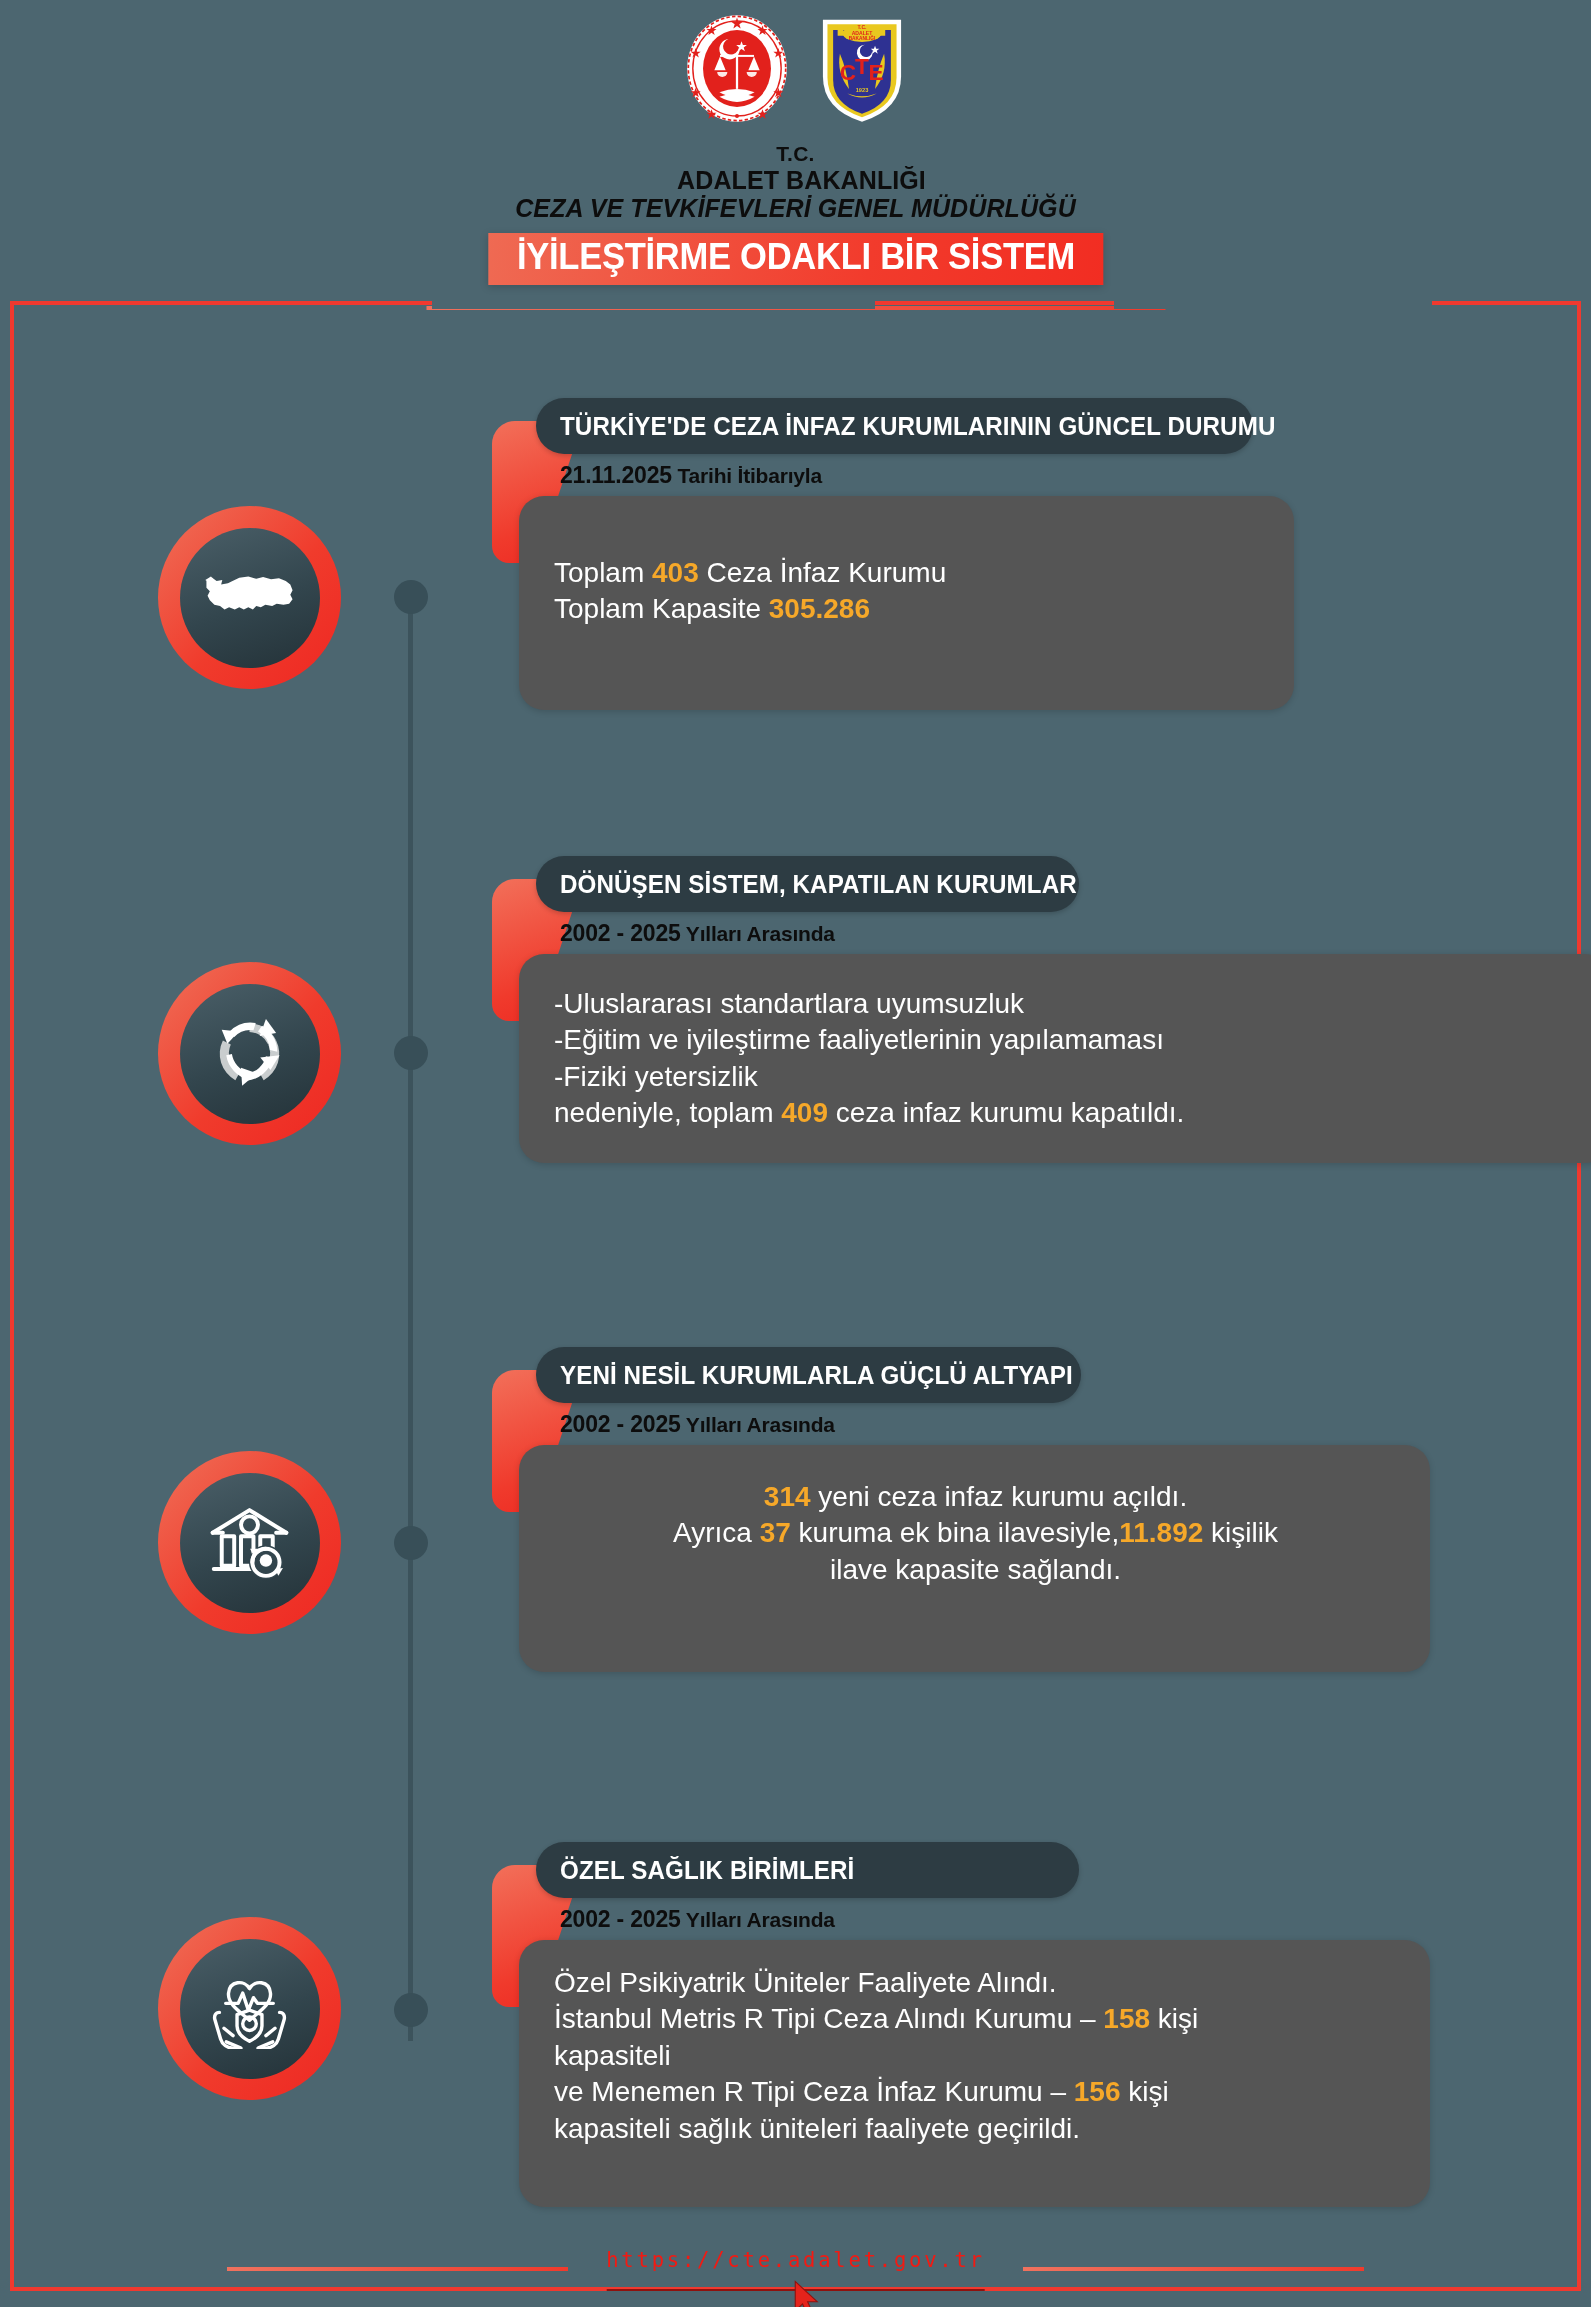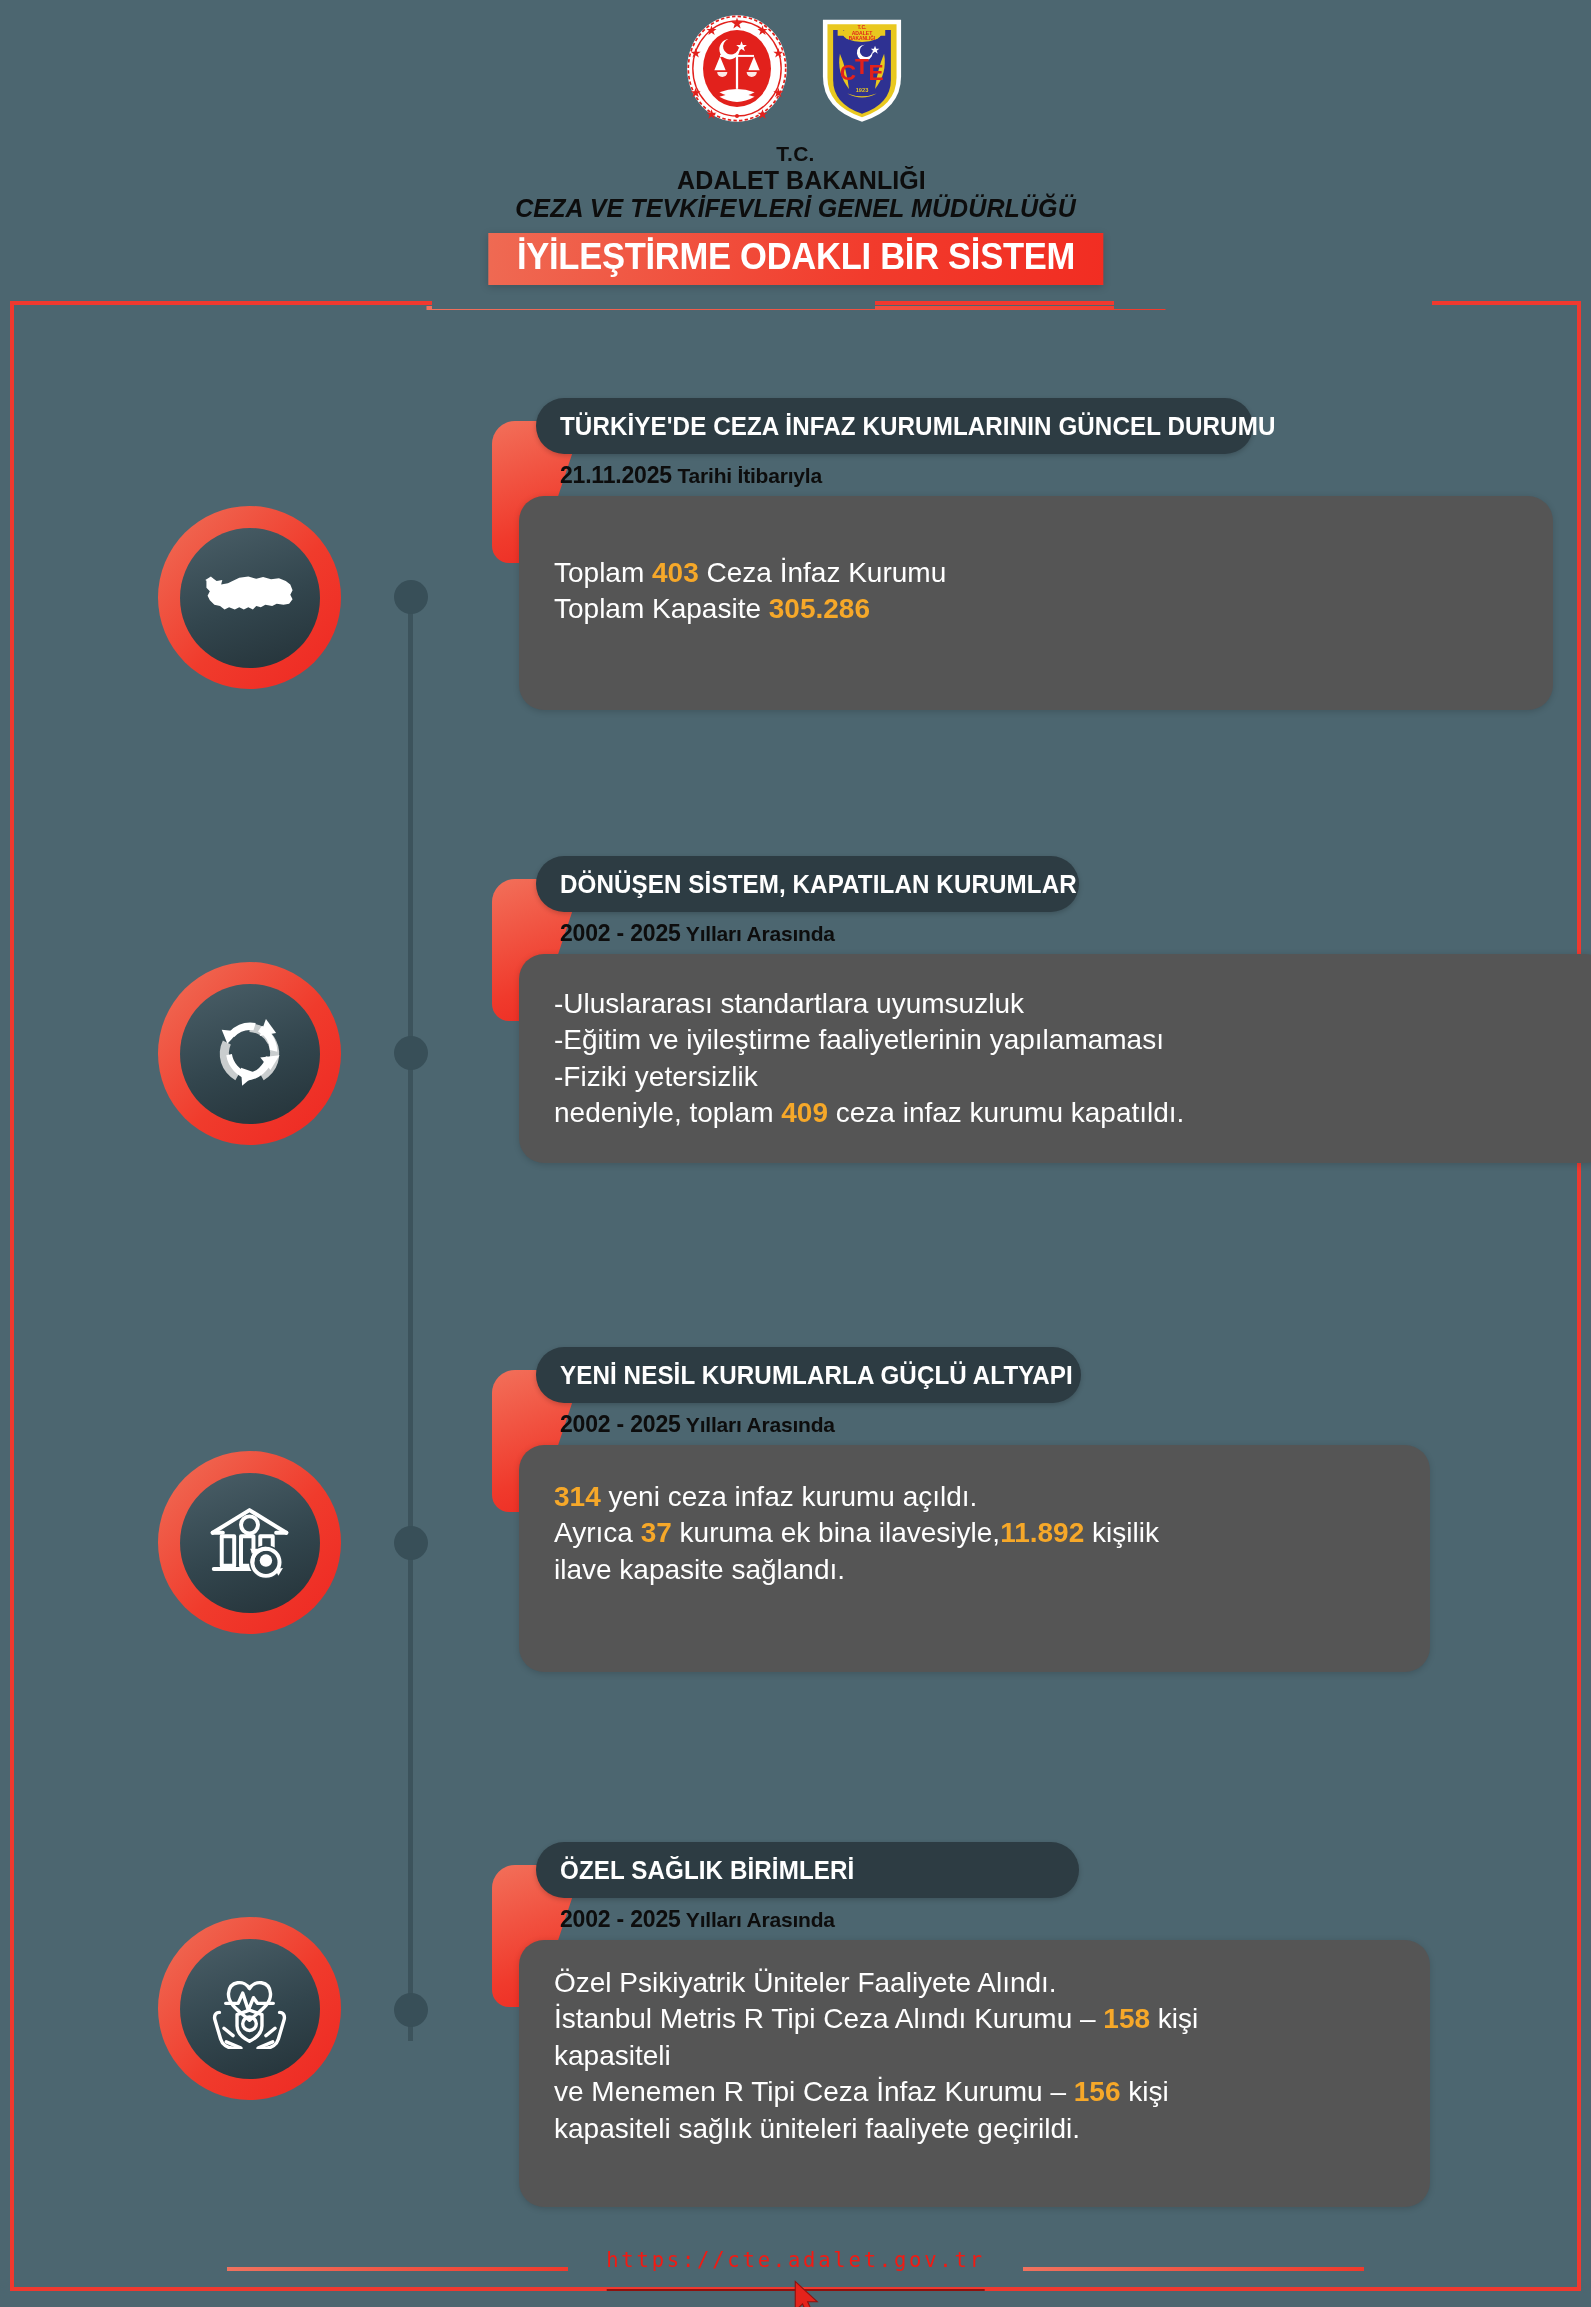--- a/index.html
+++ b/index.html
@@ -442,21 +442,21 @@
 
   <div class="block" style="left:492px; top:398px; width:910px;">
     <div class="ribbon"></div>
 
     <div class="pill" style="width:717px;">
       <span class="pt">TÜRKİYE'DE CEZA İNFAZ KURUMLARININ GÜNCEL DURUMU</span>
     </div>
     <div class="subtitle">
       <span class="sd">21.11.2025</span><span class="sl"> Tarihi İtibarıyla</span>
     </div>
-    <div class="body-card" style="width:1034px; height:214px; padding-top:59px;">
+    <div class="body-card" style="width:775px; height:214px; padding-top:59px;">
       <div class="line">
         <span>Toplam </span><span class="hl">403</span><span> Ceza İnfaz Kurumu</span>
       </div>
       <div class="line">
         <span>Toplam Kapasite </span><span class="hl">305.286</span>
       </div>
     </div>
   </div>
 
   <div class="block" style="left:492px; top:856px; width:910px;">
@@ -486,21 +486,21 @@
 
   <div class="block" style="left:492px; top:1347px; width:910px;">
     <div class="ribbon"></div>
 
     <div class="pill" style="width:545px;">
       <span class="pt">YENİ NESİL KURUMLARLA GÜÇLÜ ALTYAPI</span>
     </div>
     <div class="subtitle">
       <span class="sd">2002 - 2025</span><span class="sl"> Yılları Arasında</span>
     </div>
-    <div class="body-card" style="width:911px; height:227px; padding-top:34px;">
+    <div class="body-card" style="width:911px; height:227px; padding-top:34px;text-align:center;">
       <div class="line">
         <span class="hl">314</span><span> yeni ceza infaz kurumu açıldı.</span>
       </div>
       <div class="line">
         <span>Ayrıca </span><span class="hl">37</span><span> kuruma ek bina ilavesiyle,</span><span class="hl">11.892</span><span> kişilik</span>
       </div>
       <div class="line">
         <span>ilave kapasite sağlandı.</span>
       </div>
     </div>

